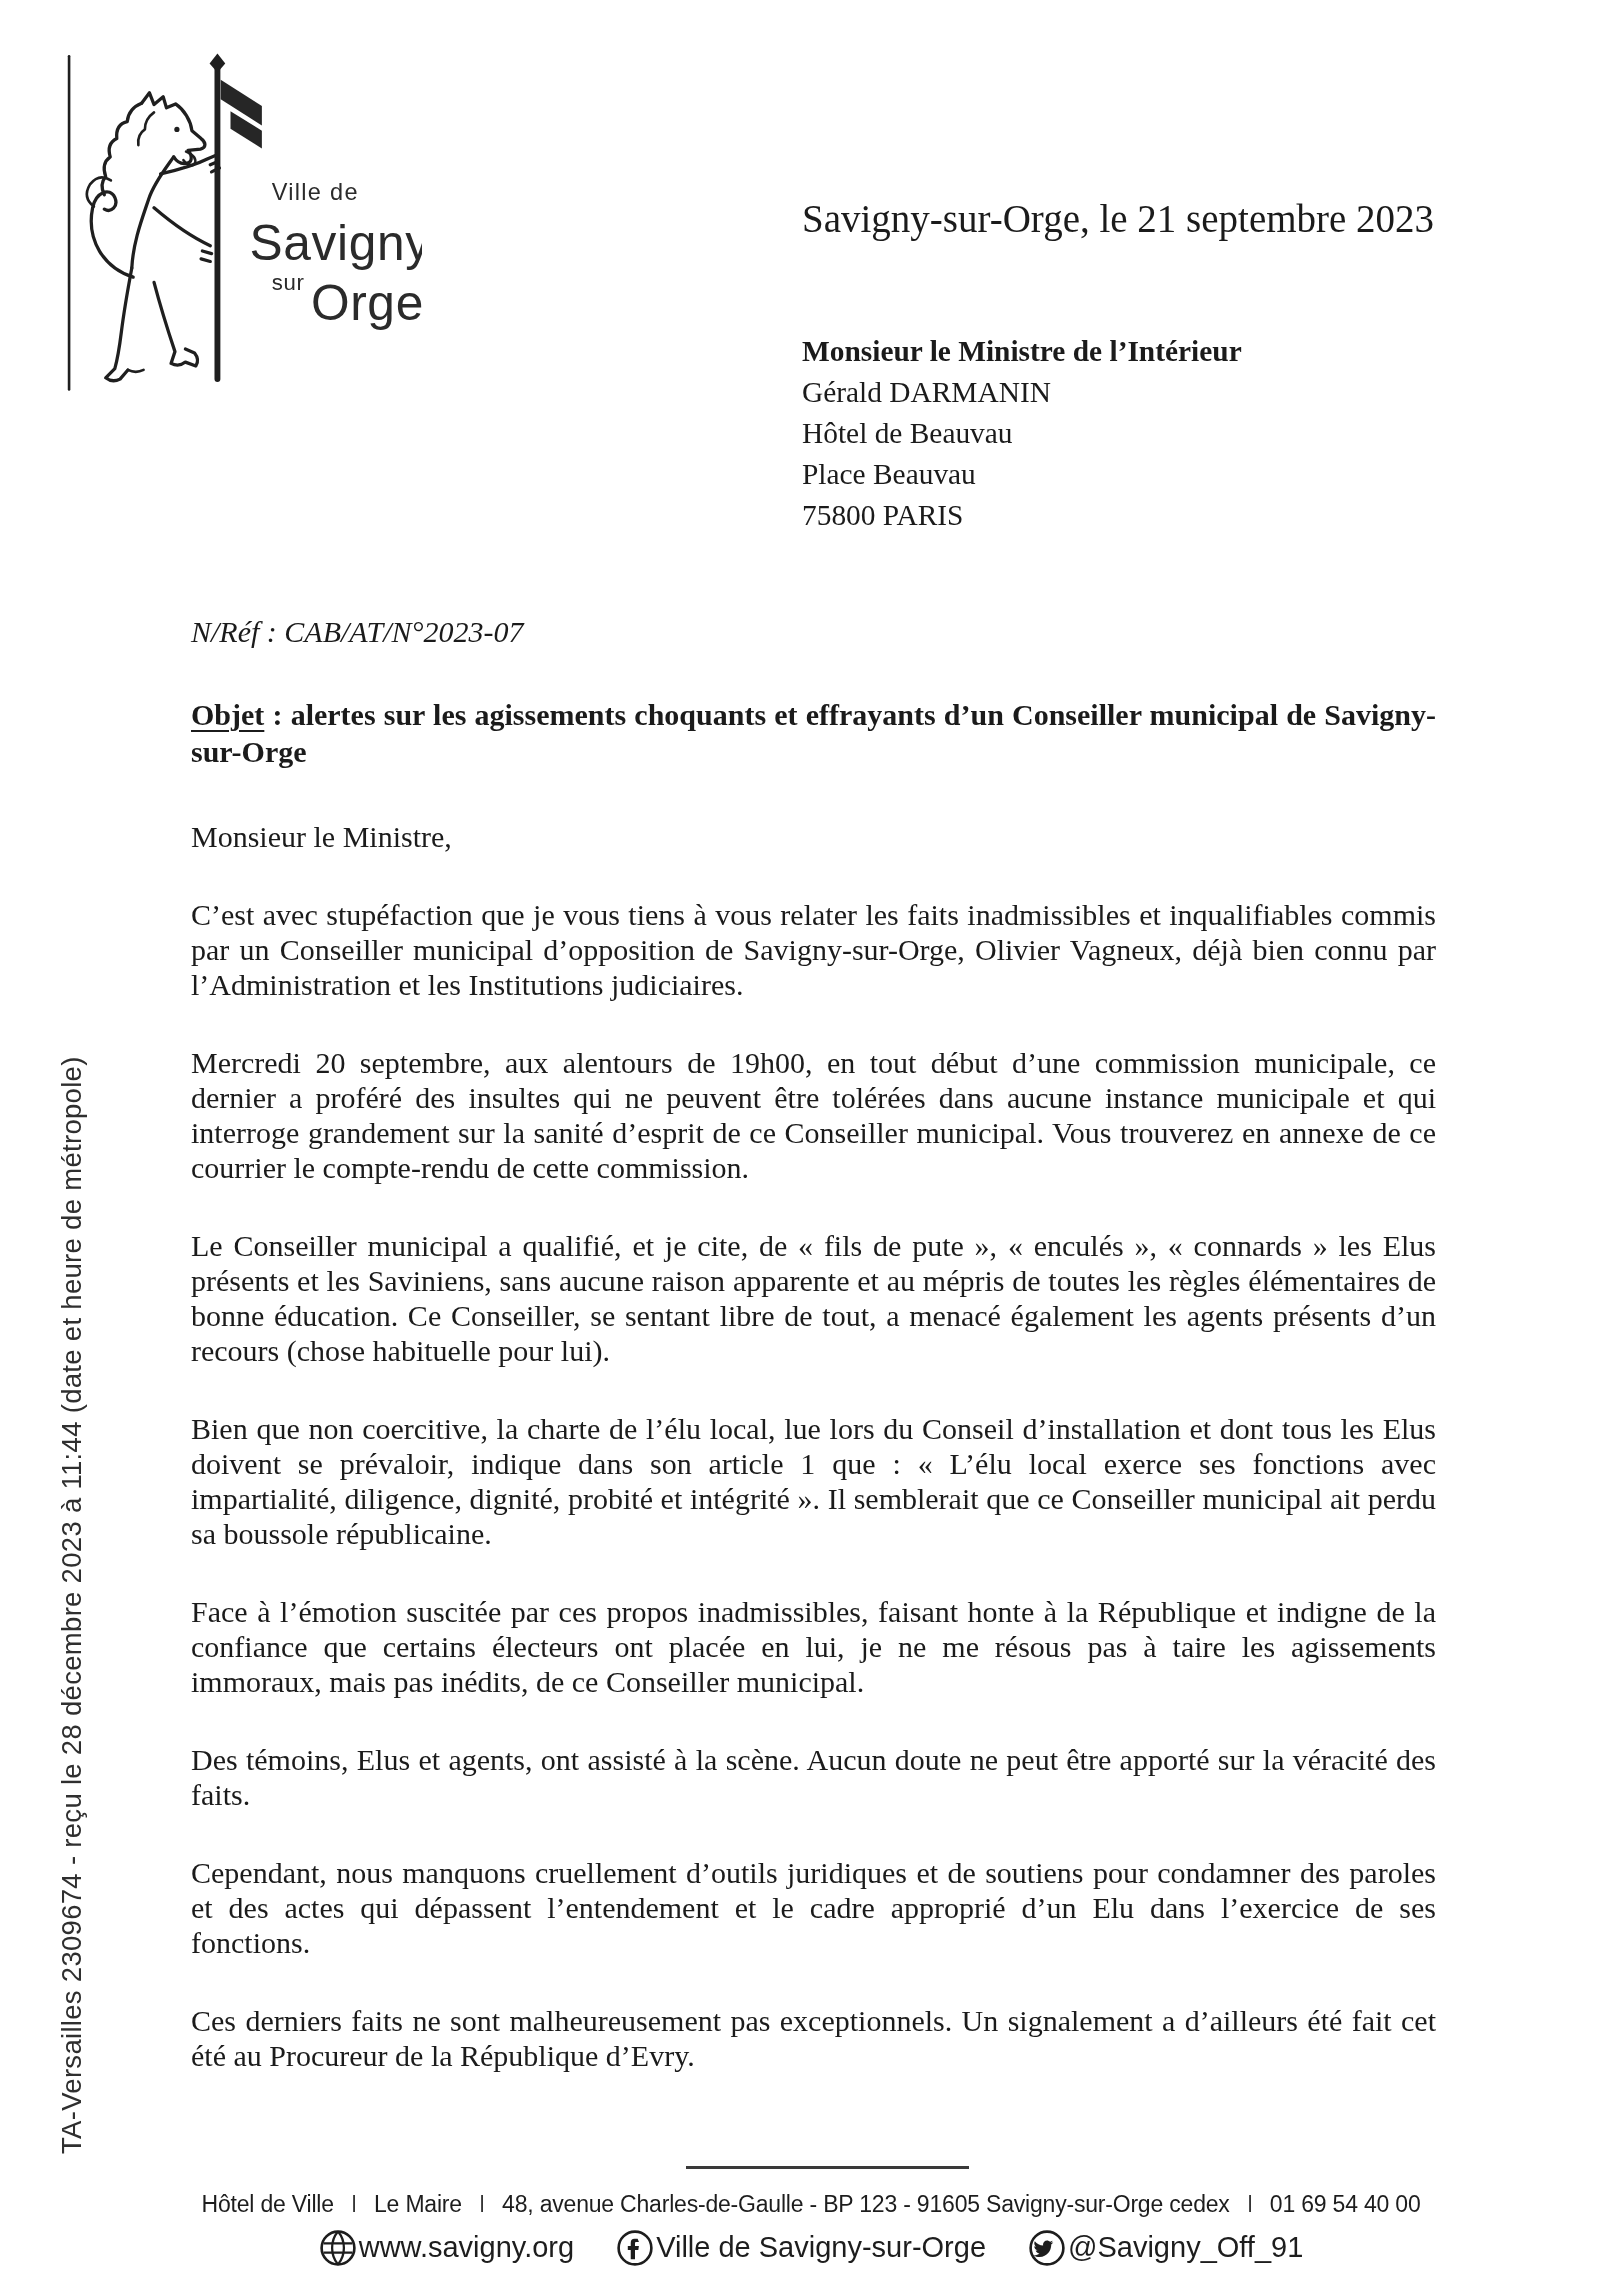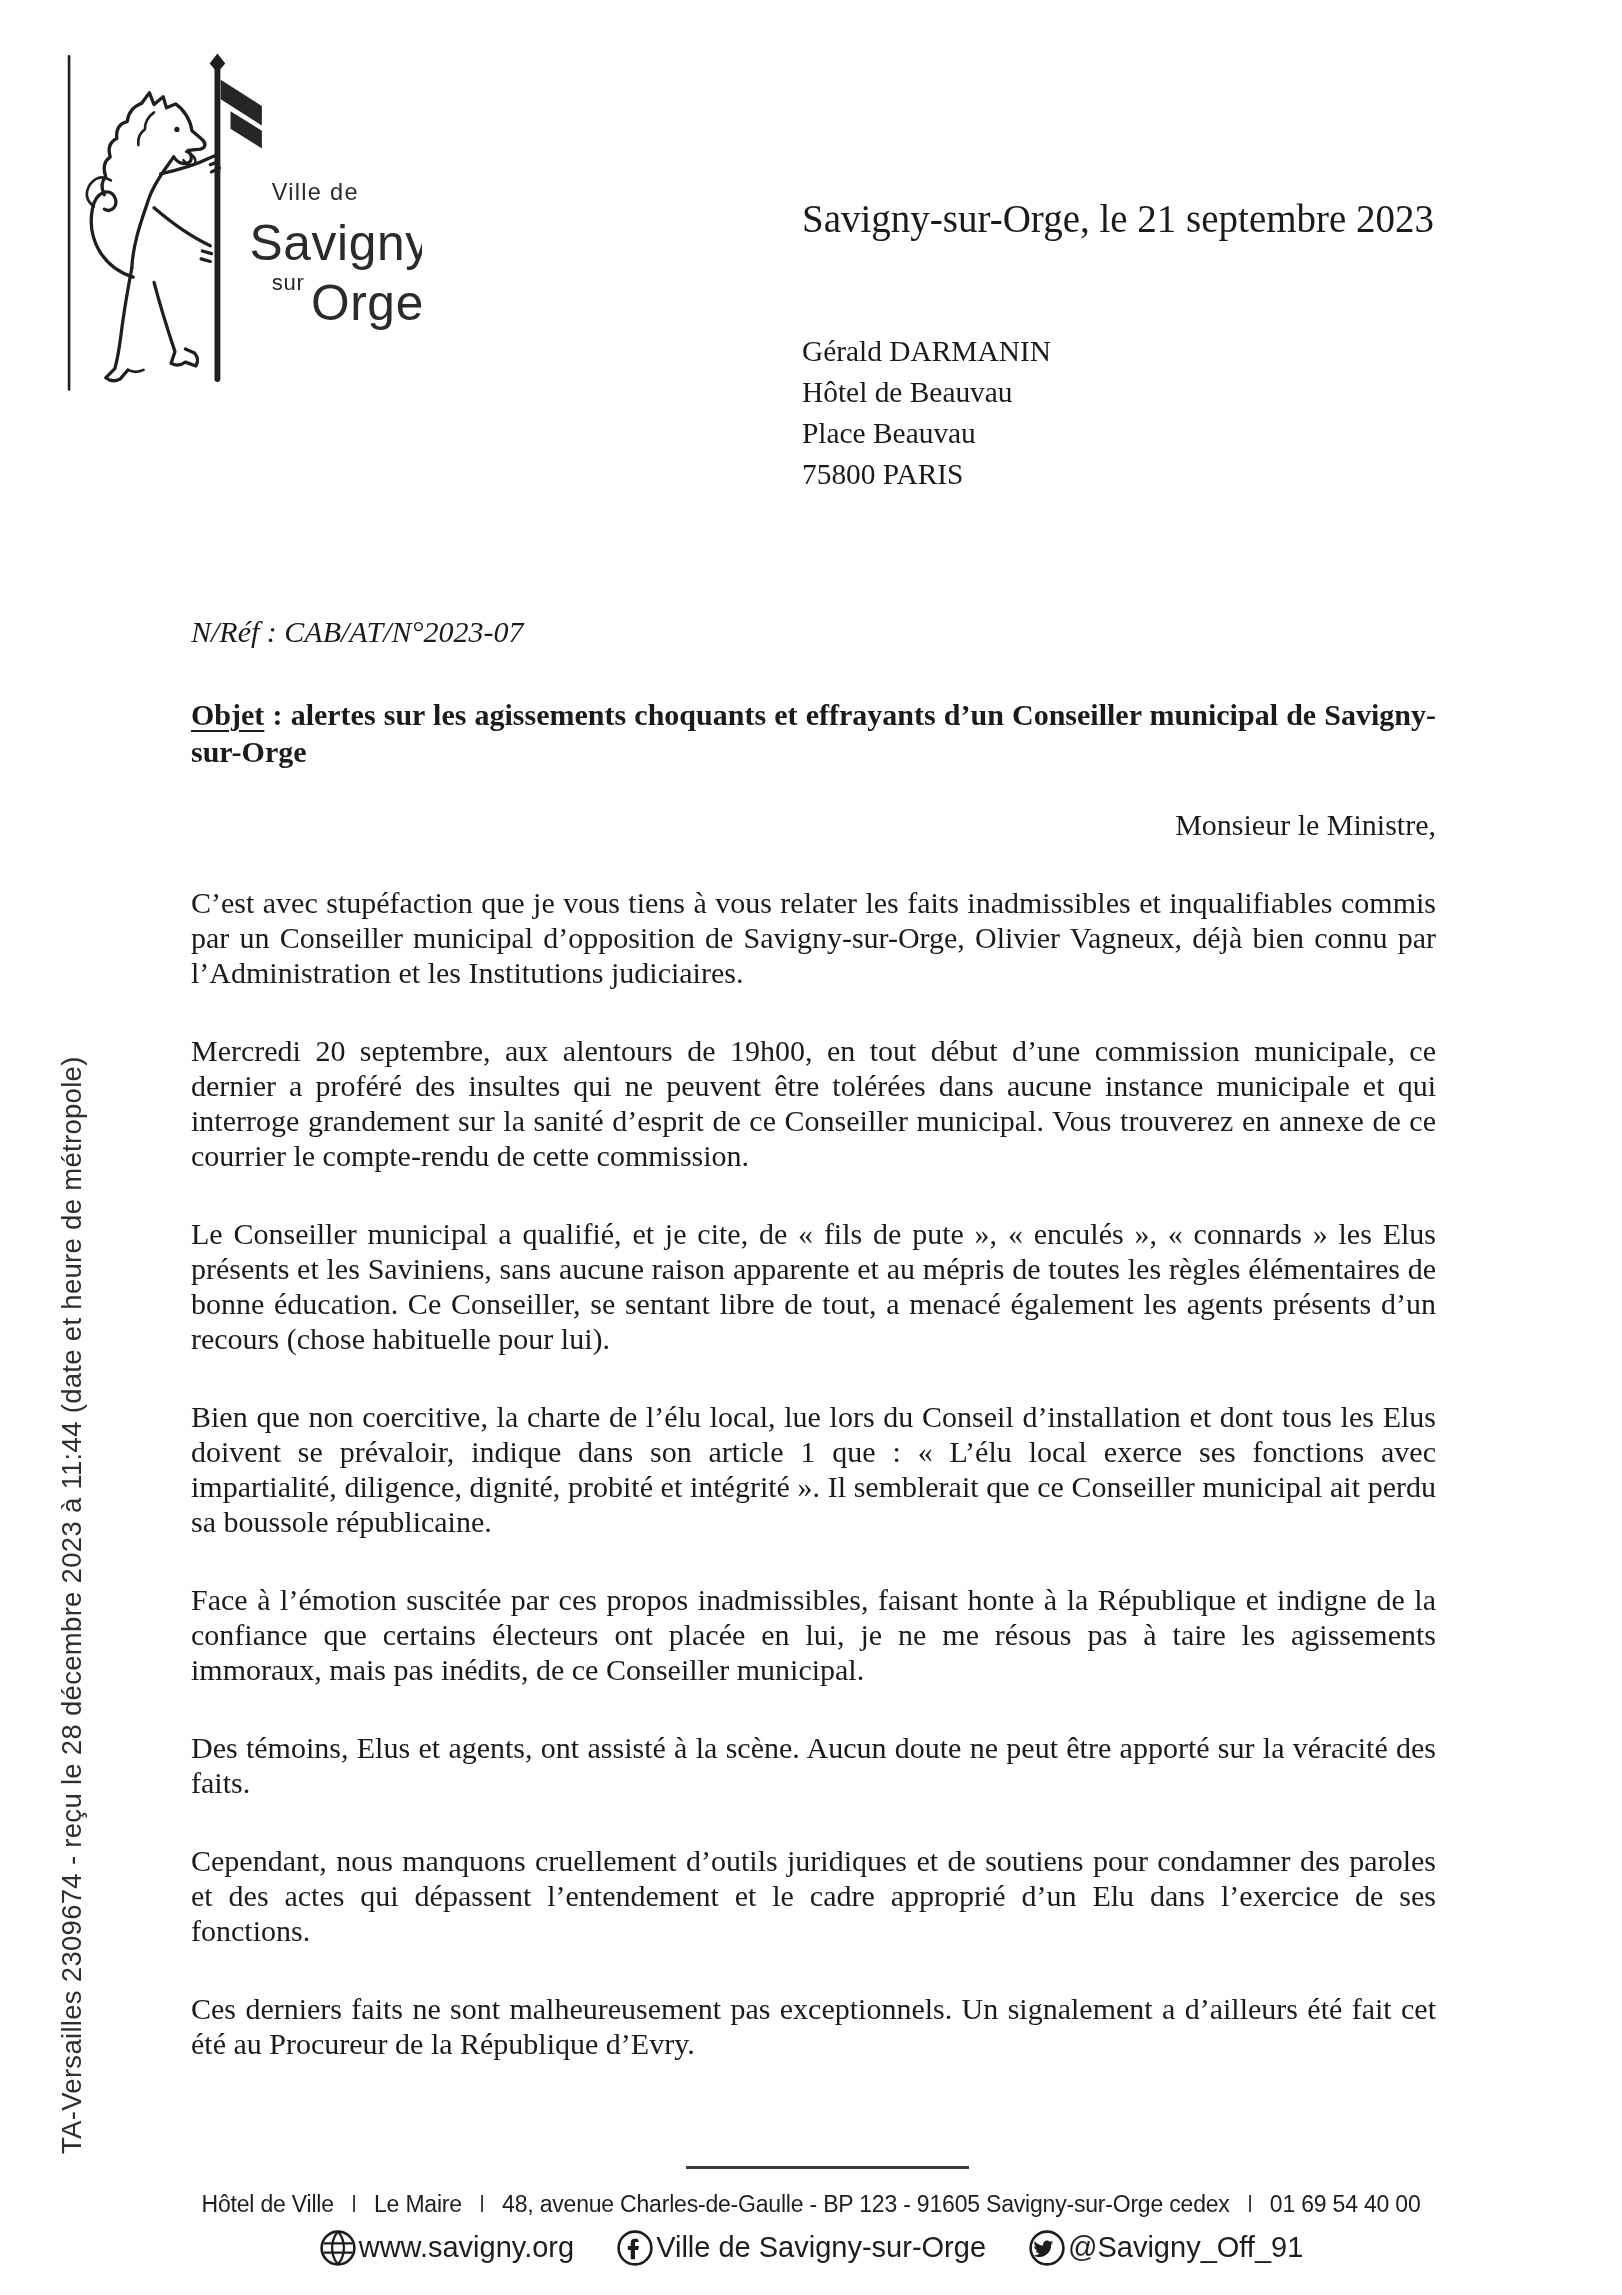--- a/index.html
+++ b/index.html
@@ -27,21 +27,21 @@
   }
   
   .dateline{position:absolute;left:802px;top:196px;font-size:39px;}
   .recipient{position:absolute;left:802px;top:331px;font-size:29.4px;line-height:41px;}
   .recipient .r-title{font-weight:bold;}
   
   .content{position:absolute;left:191px;top:614px;width:1245px;font-size:30px;}
   .reference{font-style:italic;line-height:35px;margin:0;}
   .subject{font-weight:bold;line-height:37px;margin:47px 0 0 0;text-align:justify;}
   .subject .subject-label{text-decoration:underline;text-underline-offset:4.6px;text-decoration-thickness:2px;margin-top:44px;}
-  .salutation{margin:37px 0 0 0;line-height:35px;text-align:right;}
+  .salutation{margin:49px 0 0 0;line-height:35px;}
   .content p.para{
     margin:43px 0 0 0;
     line-height:35px;
     text-align:justify;
   }
   
   .footer-divider{position:absolute;left:686px;top:2166px;width:283px;height:2.6px;background:#3a3a3a;}
   .footer{
     position:absolute;left:0;top:2191px;width:100%;
     font-family:"Liberation Sans", sans-serif;color:#1d1d1d;
@@ -96,20 +96,21 @@
     <text class="t-big" x="296" y="318">Savigny</text>
     <text class="t-sur" x="330" y="364">sur</text>
     <text class="t-big" x="390" y="410">Orge</text>
   </svg>
 
   <div class="stamp">TA-Versailles 2309674 - reçu le 28 décembre 2023 à 11:44 (date et heure de métropole)</div>
 
   <div class="dateline">Savigny-sur-Orge, le 21 septembre 2023</div>
 
   <div class="recipient">
+    <div class="r-title">Monsieur le Ministre de l’Intérieur</div>
     <div>Gérald DARMANIN</div>
     <div>Hôtel de Beauvau</div>
     <div>Place Beauvau</div>
     <div>75800 PARIS</div>
   </div>
 
   <div class="content">
     <p class="reference">N/Réf : CAB/AT/N°2023-07</p>
     <p class="subject"><span class="subject-label">Objet</span><span> : alertes sur les agissements choquants et effrayants d’un Conseiller municipal de Savigny-sur-Orge</span></p>
     <p class="salutation">Monsieur le Ministre,</p>

